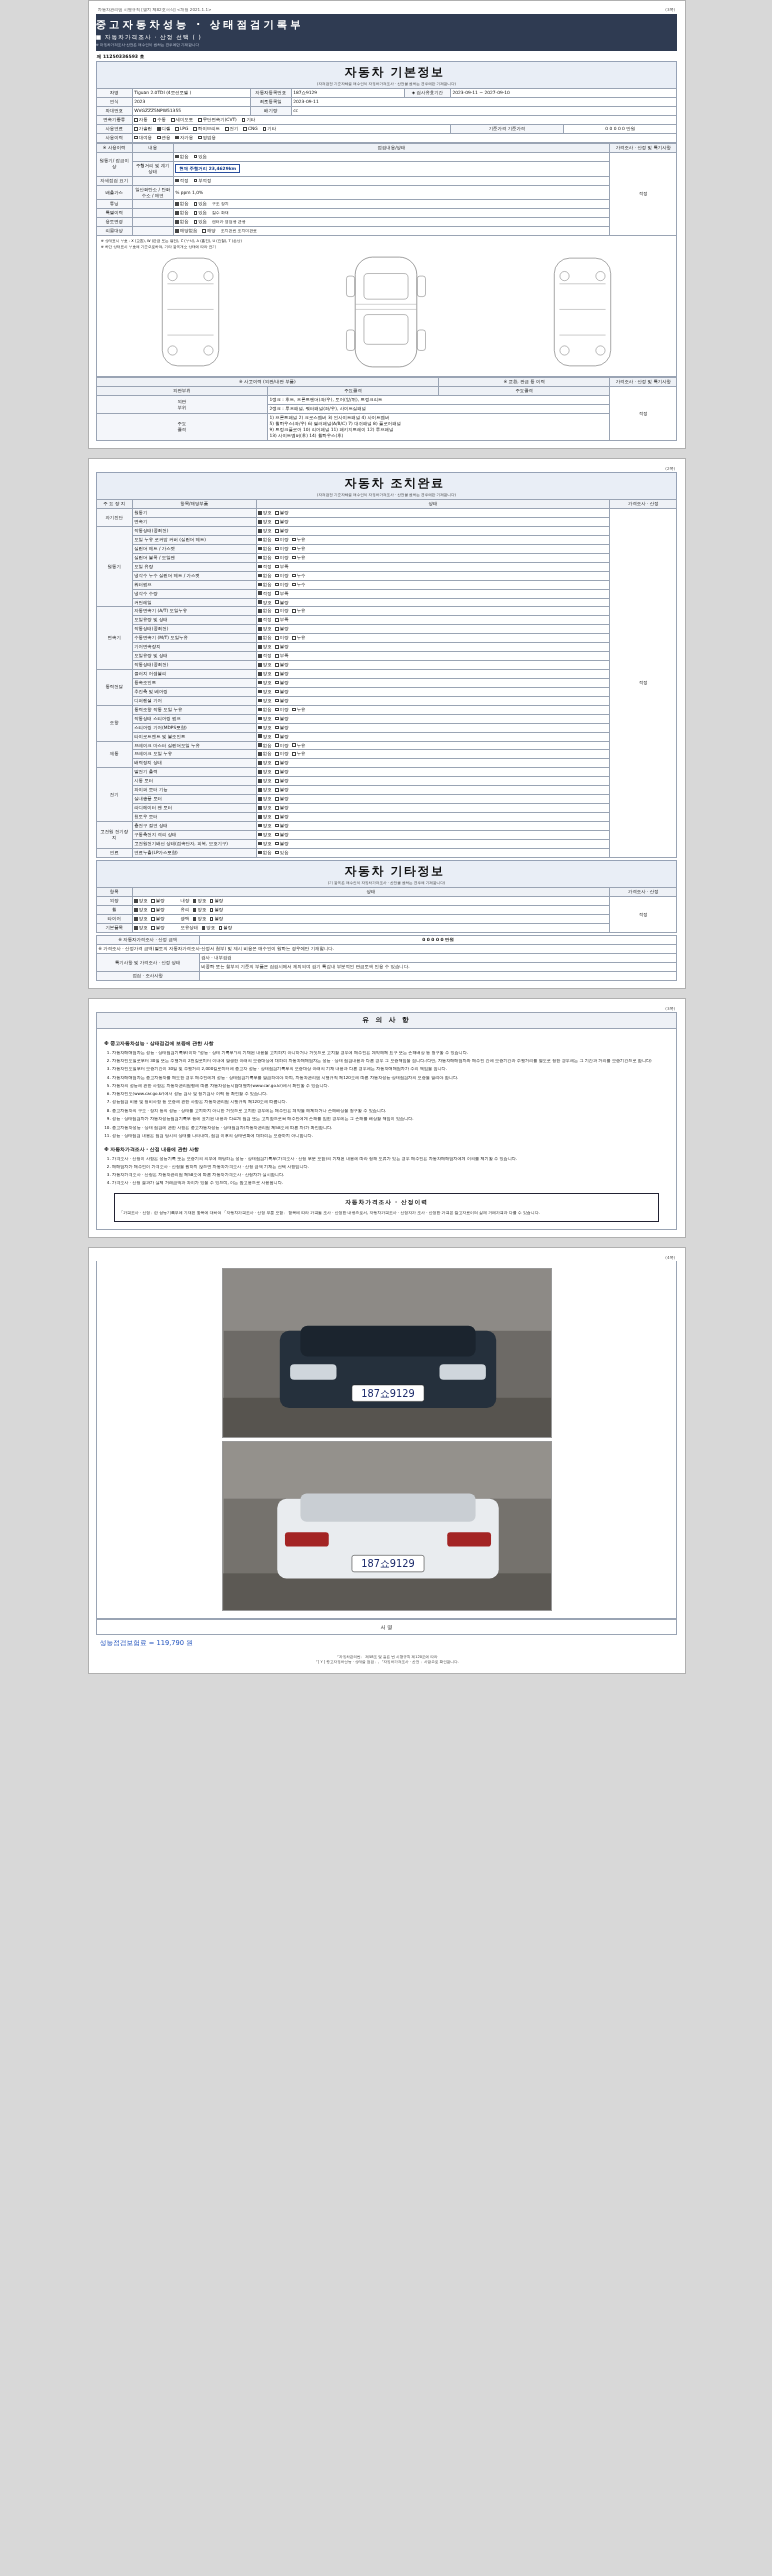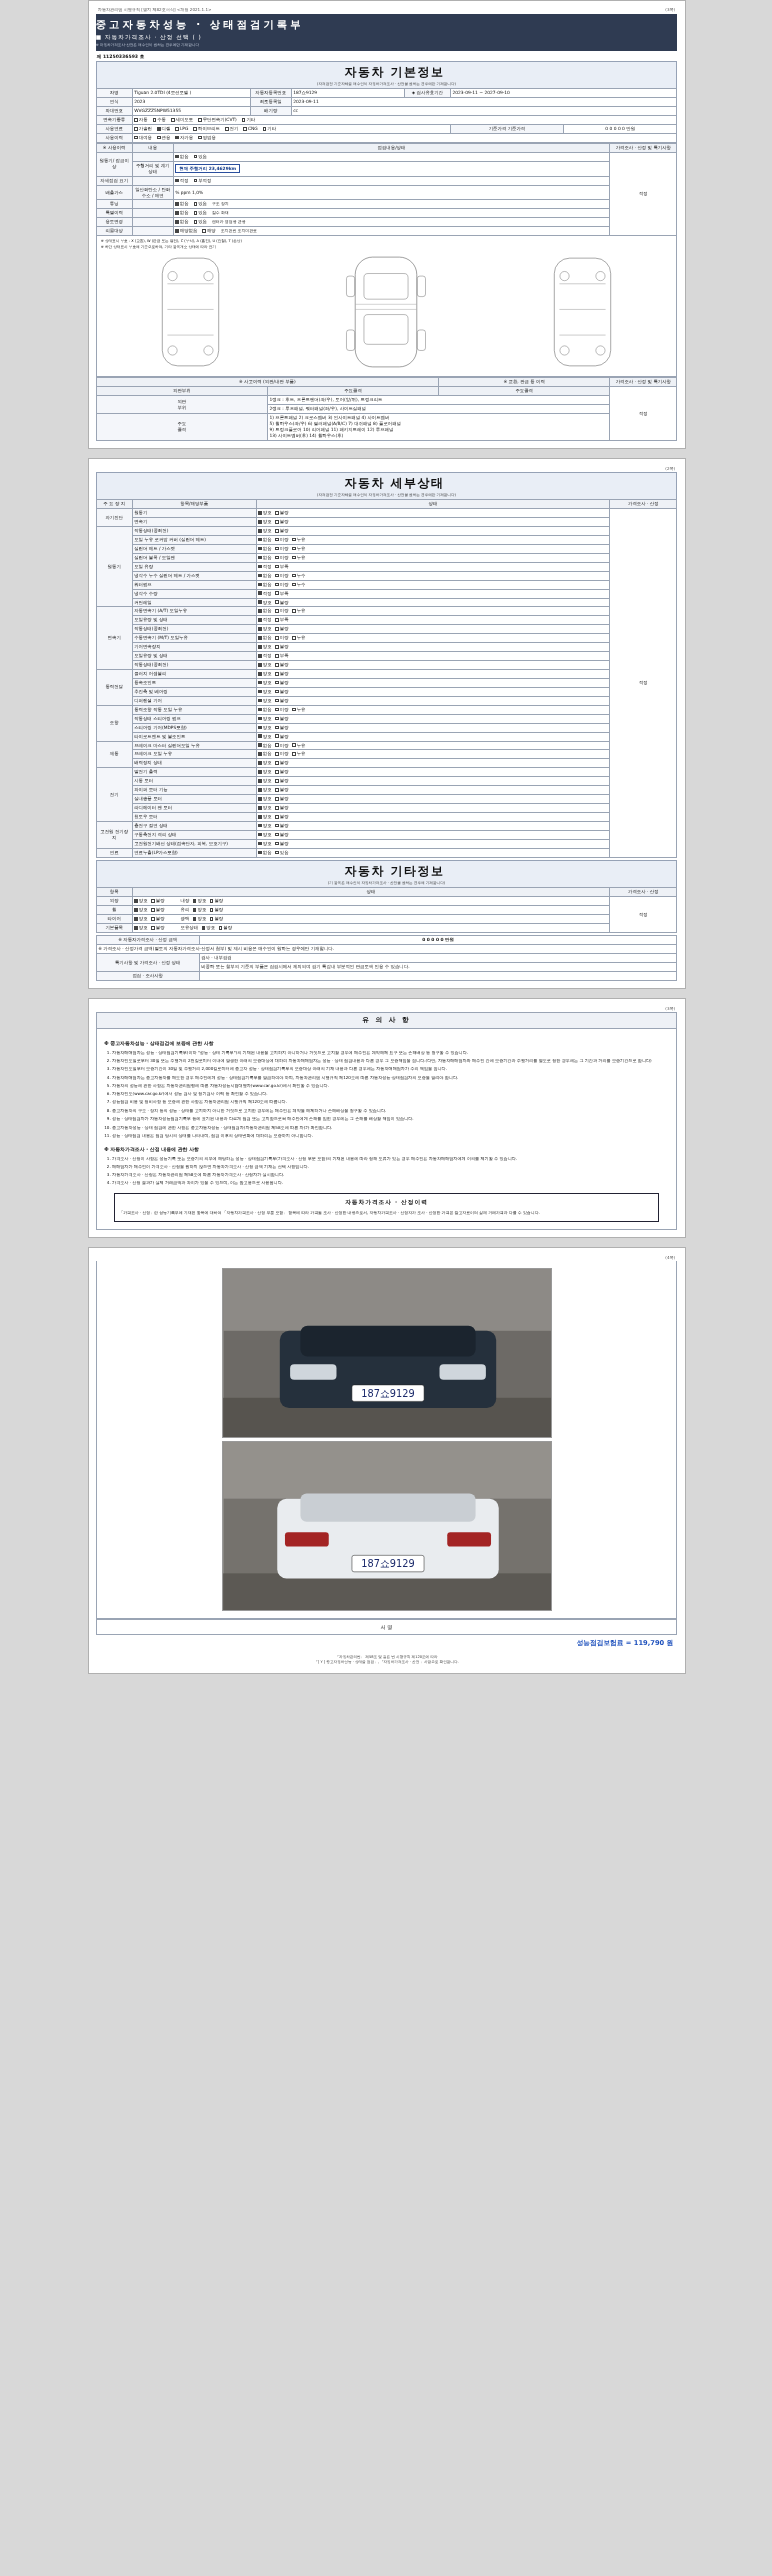--- a/index.html
+++ b/index.html
@@ -59,21 +59,21 @@
   
   .diagram-wrap { border:0.5px solid #9aa4b4; border-top:none; padding:3.1px 4.1px 5.2px 4.1px; }
   .diagram-note { font-size:3.6px; line-height:1.5; }
   .car-row { display:flex; justify-content:space-around; align-items:center; margin-top:3.1px; }
   .car-svg { background:#fff; }
 
   
   .photo-area { background:#ffffff; padding:4.1px 0; }
   .photo { width:330px; height:170px; margin:3.1px auto; border:0.5px solid #999; position:relative; overflow:hidden; }
   .sign-box { border:0.5px solid #9aa4b4; text-align:center; padding:3.6px; font-size:5.2px; }
-  .fee { text-align:right; font-size:6.7px; font-weight:bold; color:#1c4fbc; padding:4.1px; }
+  .fee { text-align:left; font-size:6.7px; font-weight:normal; color:#1c4fbc; padding:4.1px; }
   .footer-note { text-align:center; font-size:3.6px; color:#333; line-height:1.6; padding:2.1px 0 0 0; }
 
   
   .notice-title { border:0.5px solid #9aa4b4; background:#eef1f6; text-align:center; font-size:6.7px; font-weight:bold; letter-spacing:2.1px; padding:3.1px; }
   .notice-body { border:0.5px solid #9aa4b4; border-top:none; padding:5.2px 7.2px; font-size:4.1px; line-height:1.65; }
   .notice-body h4 { font-size:4.9px; margin:5.2px 0 2.6px 0; }
   .notice-body ol { margin:0 0 2.1px 0; padding-left:8.2px; }
   .notice-body li { margin-bottom:1.5px; }
   .guarantee-box { border:1px solid #223; margin:6.2px 10.3px 2.1px 10.3px; padding:4.1px; text-align:center; }
   .guarantee-box .g1 { font-size:5.7px; font-weight:bold; letter-spacing:1px; }
@@ -298,21 +298,21 @@
     </table>
 </div>
 
 <div class="page page-w">
   <div class="topbar">
     <span></span>
     <span>(2쪽)</span>
   </div>
 
   <div class="sec-head">
-    <div class="h1">자동차 세부상태</div>
+    <div class="h1">자동차 조치완료</div>
     <div class="h2">(자격검정 기준자체를 매수인이 자동차가격조사 · 산정을 원하는 경우에만 기재합니다)</div>
   </div>
   <table class="grid">
     <tbody>
         <tr>
       <th style="width:36px">주 요 장 치</th>
       <th style="width:124px">항목/해당부품</th>
       <th>상태</th>
       <th style="width:67px">가격조사 · 산정</th>
     </tr>

